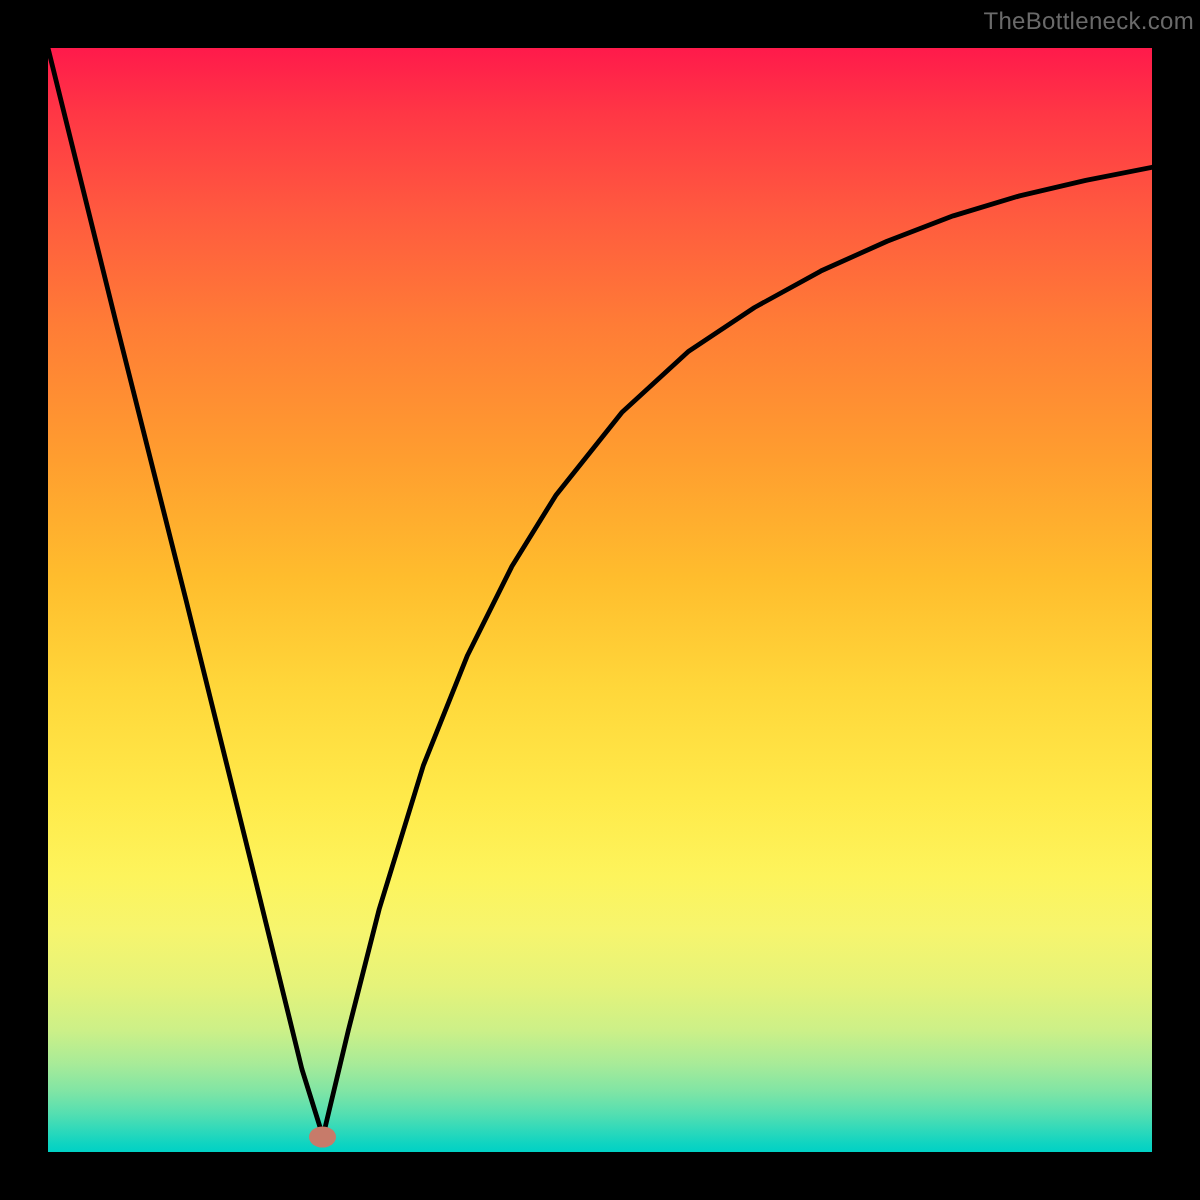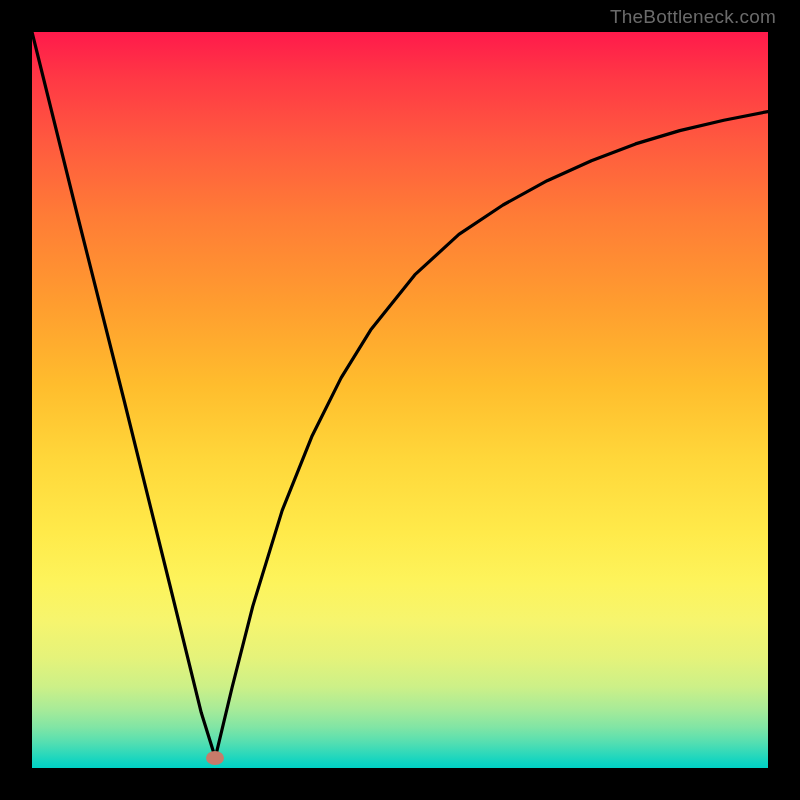--- a/index.html
+++ b/index.html
@@ -60,23 +60,23 @@
     position: absolute;
     width: 18px;
     height: 14px;
     border-radius: 50%;
     background: #c77b6a;
     transform: translate(-50%, -50%);
   }
   .watermark {
     position: absolute;
     top: 6px;
-    right: 24px;
+    right: 4px;
     color: #6a6a6a;
-    font-size: 19px;
+    font-size: 16px;
     font-weight: 500;
     letter-spacing: 0.2px;
     user-select: none;
   }
 </style>
 </head>
 <body>
 
 <div class="frame">
 

